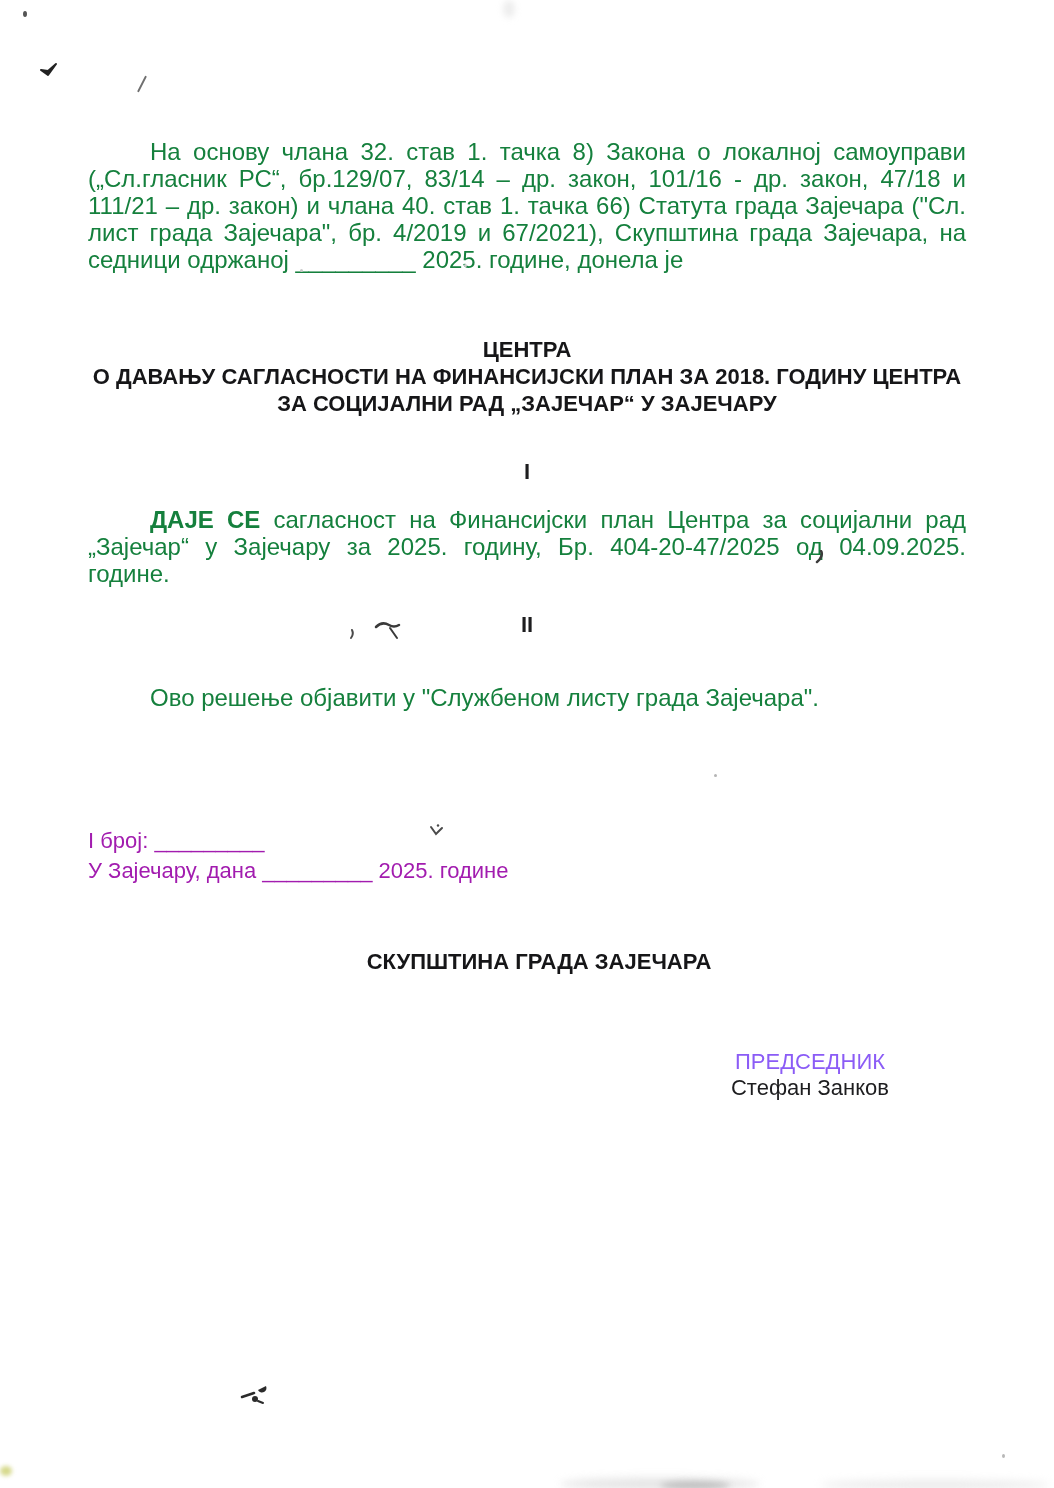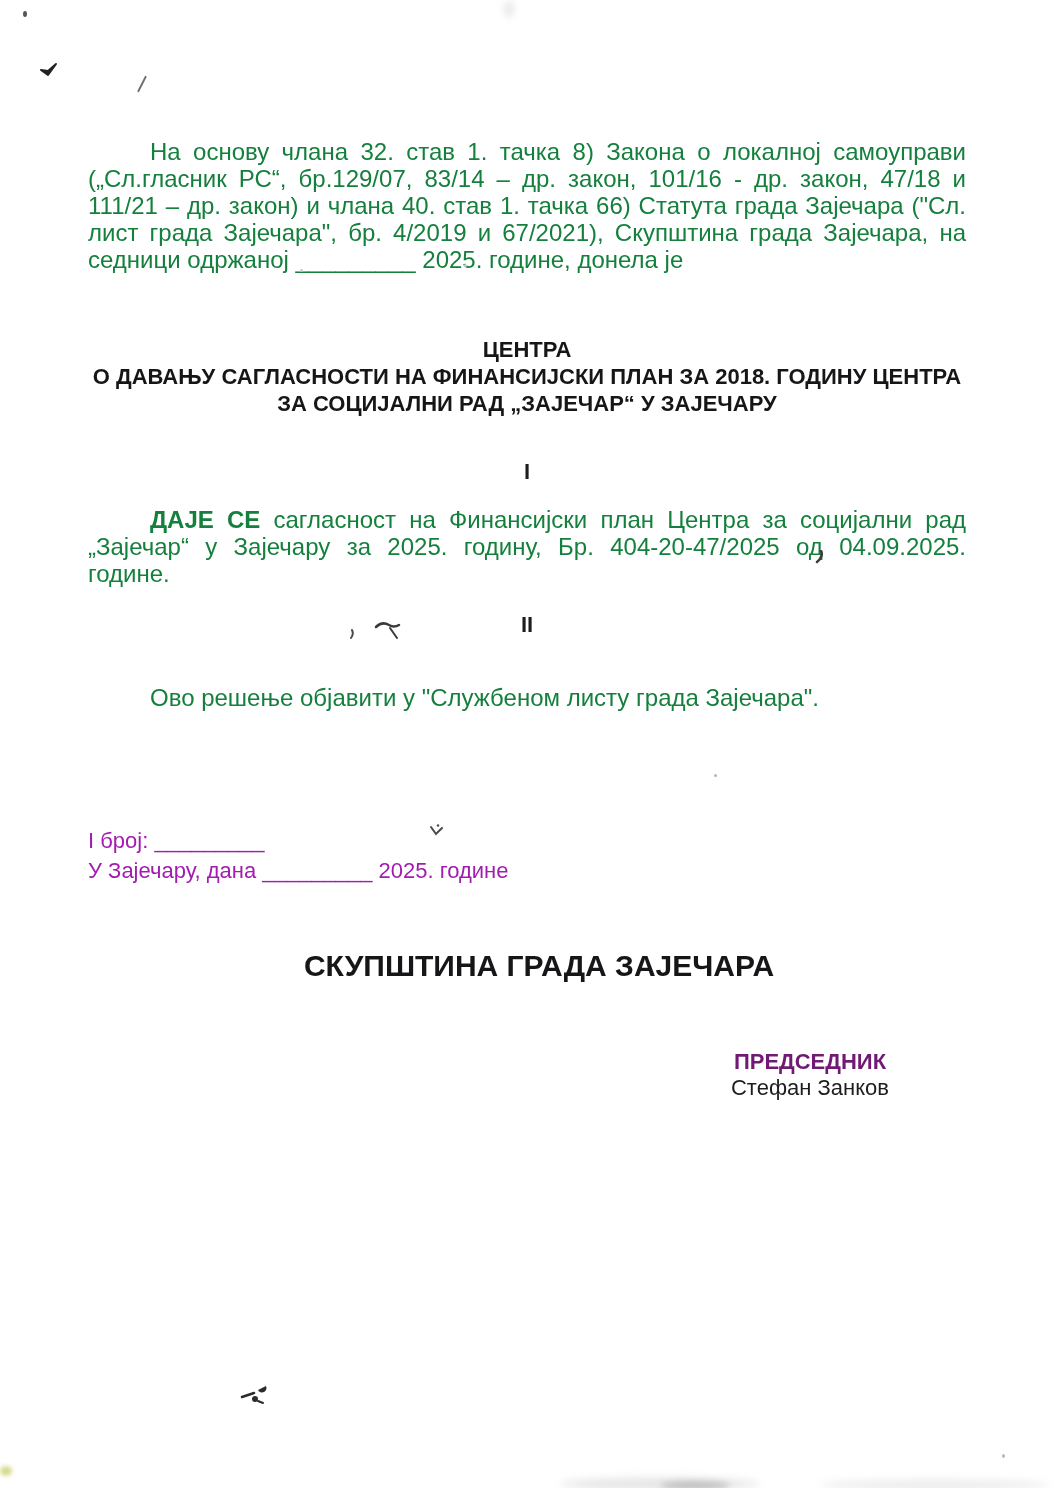--- a/index.html
+++ b/index.html
@@ -30,27 +30,27 @@
     position:absolute;left:88px;width:878px;
     text-align:center;font-weight:bold;font-size:22px;
     color:#1d1d1f;
   }
   .refblock{
     position:absolute;left:88px;top:826px;
     font-size:22px;line-height:30px;color:#a21caf;
   }
   .assembly{
     position:absolute;left:100px;width:878px;top:949px;
-    text-align:center;font-weight:bold;font-size:30px;color:#161618;
+    text-align:center;font-weight:bold;font-size:22px;color:#161618;
   }
   .signature{
     position:absolute;left:690px;top:1049px;width:240px;
     text-align:center;font-size:22px;line-height:26px;color:#1d1d1f;
   }
-  .signature .sig-title{font-weight:bold;color:#701a75;}
+  .signature .sig-title{font-weight:normal;color:#8b5cf6;}
   
   .artifact{position:absolute;pointer-events:none;}
   .dot{border-radius:50%;}
   .smudge{border-radius:50%;}
 </style>
 </head>
 <body>
 
 <div class="page">
 

